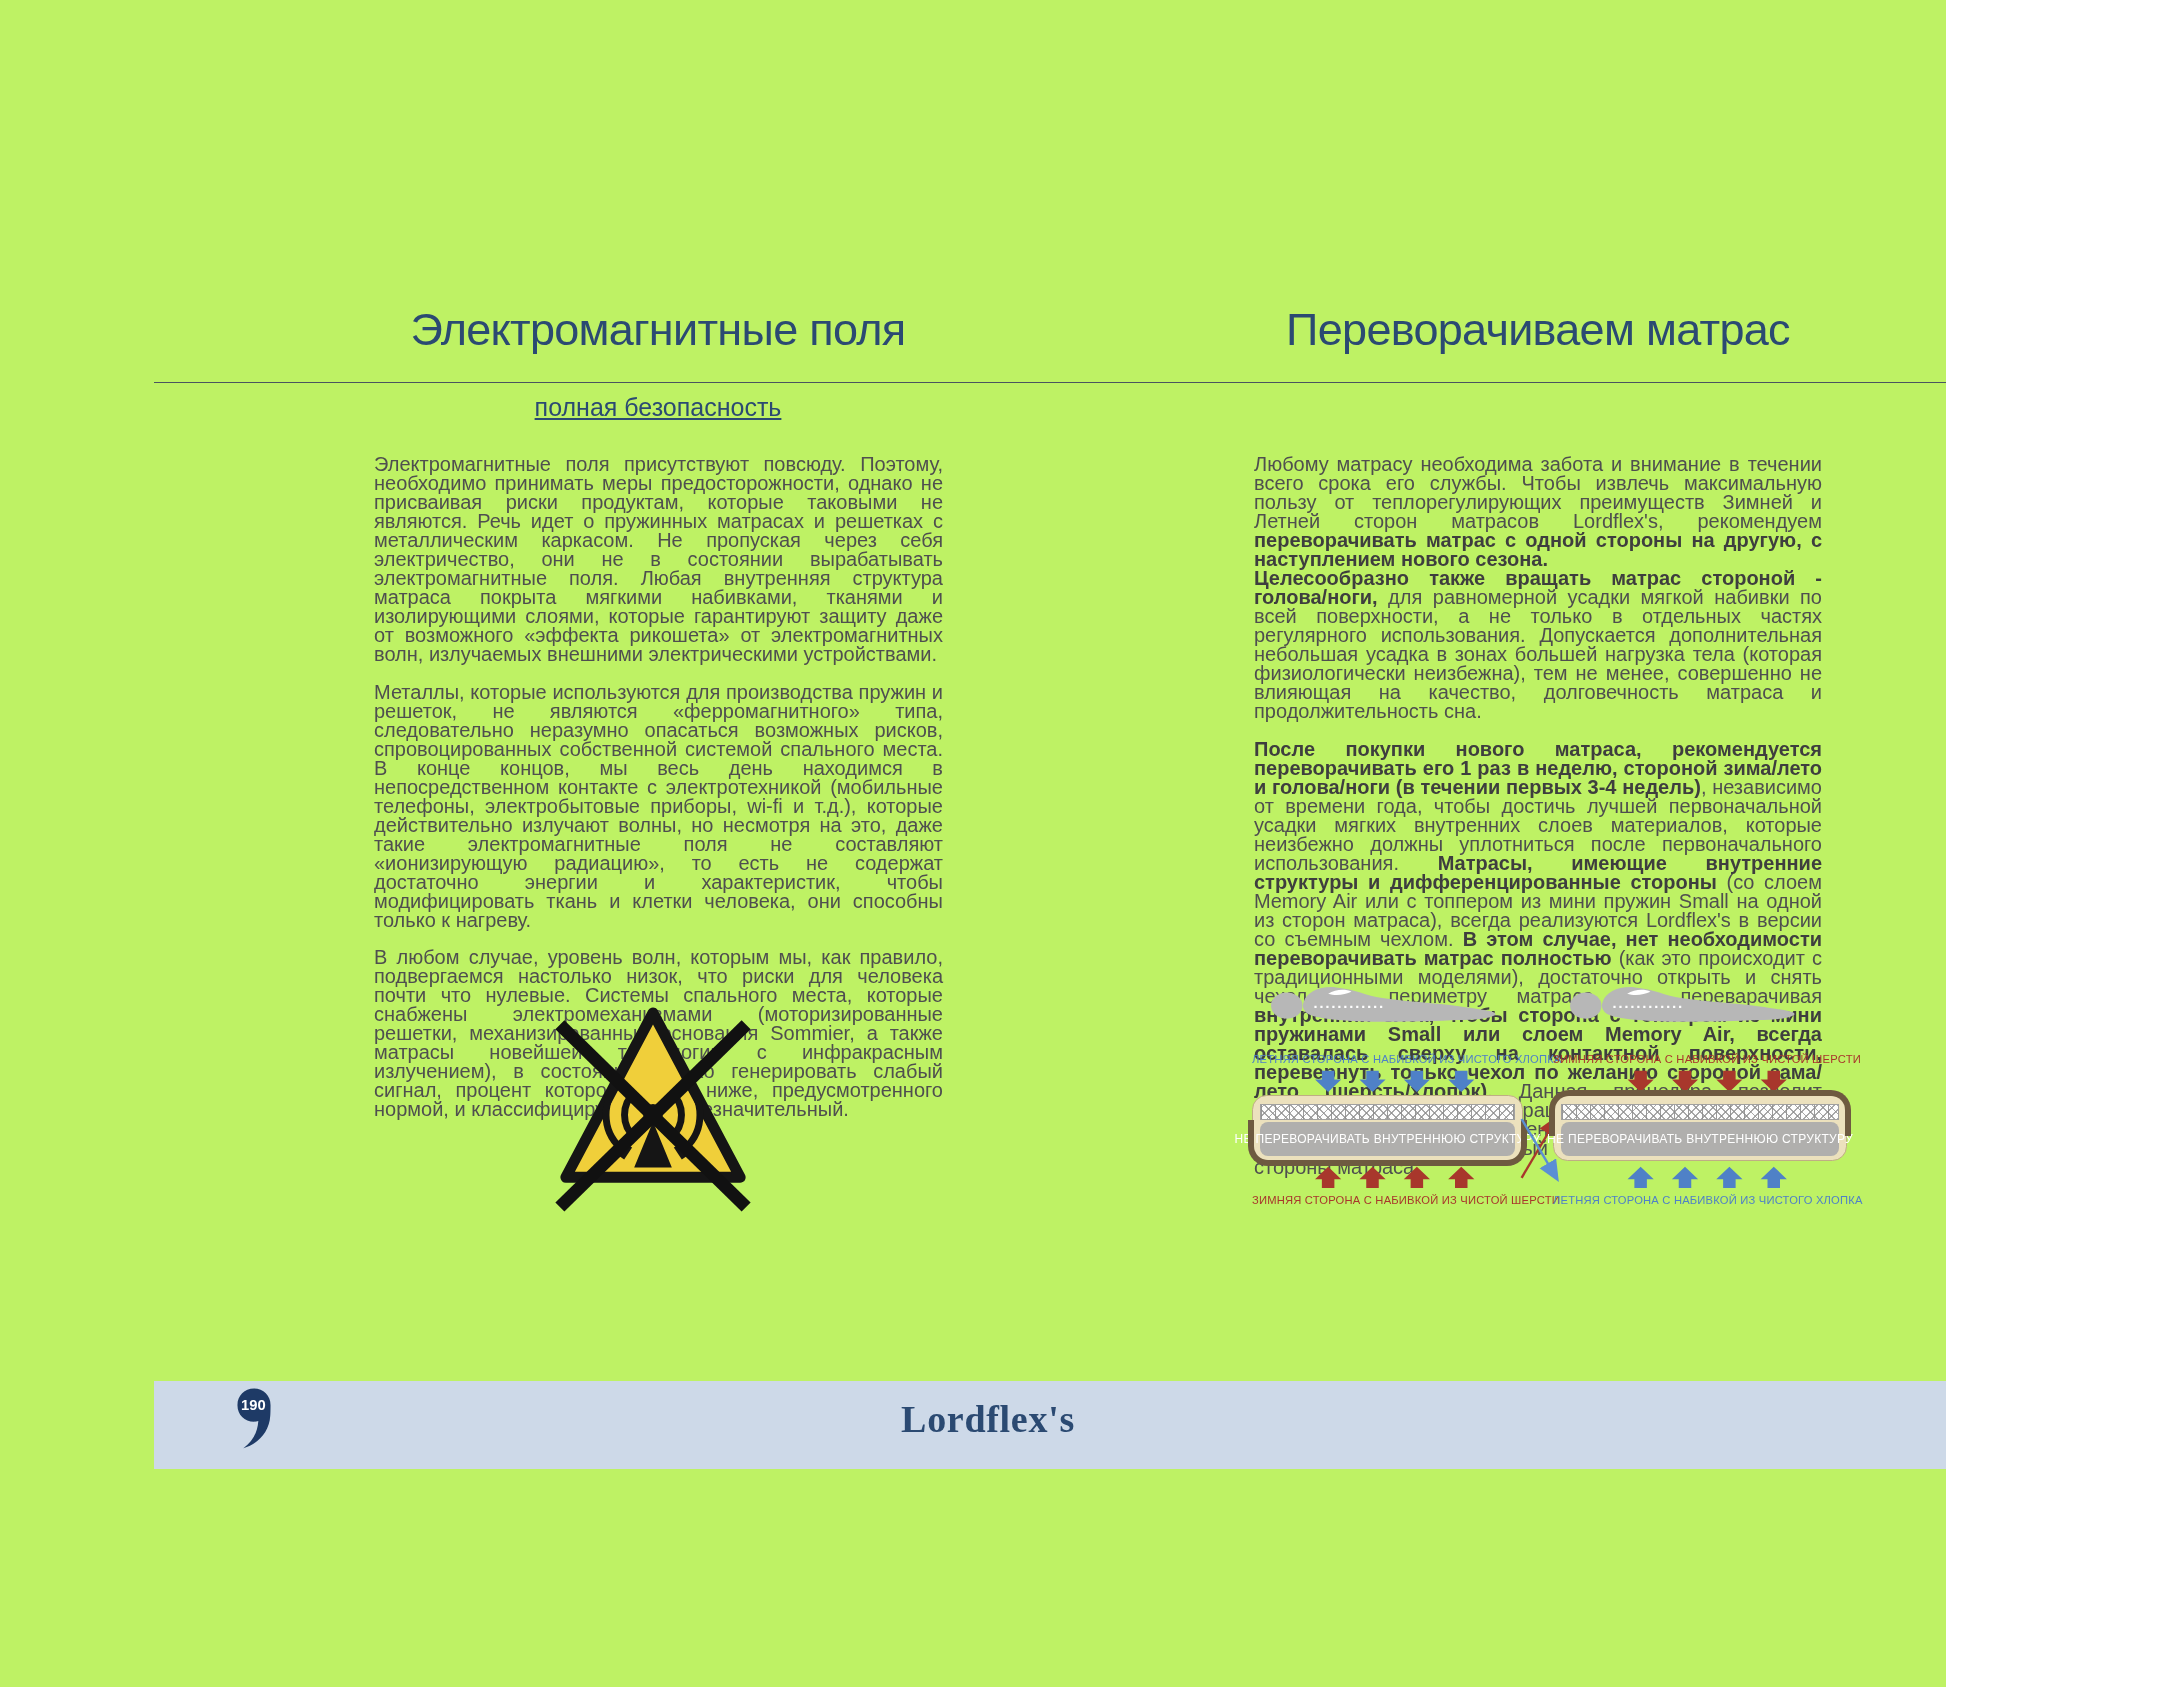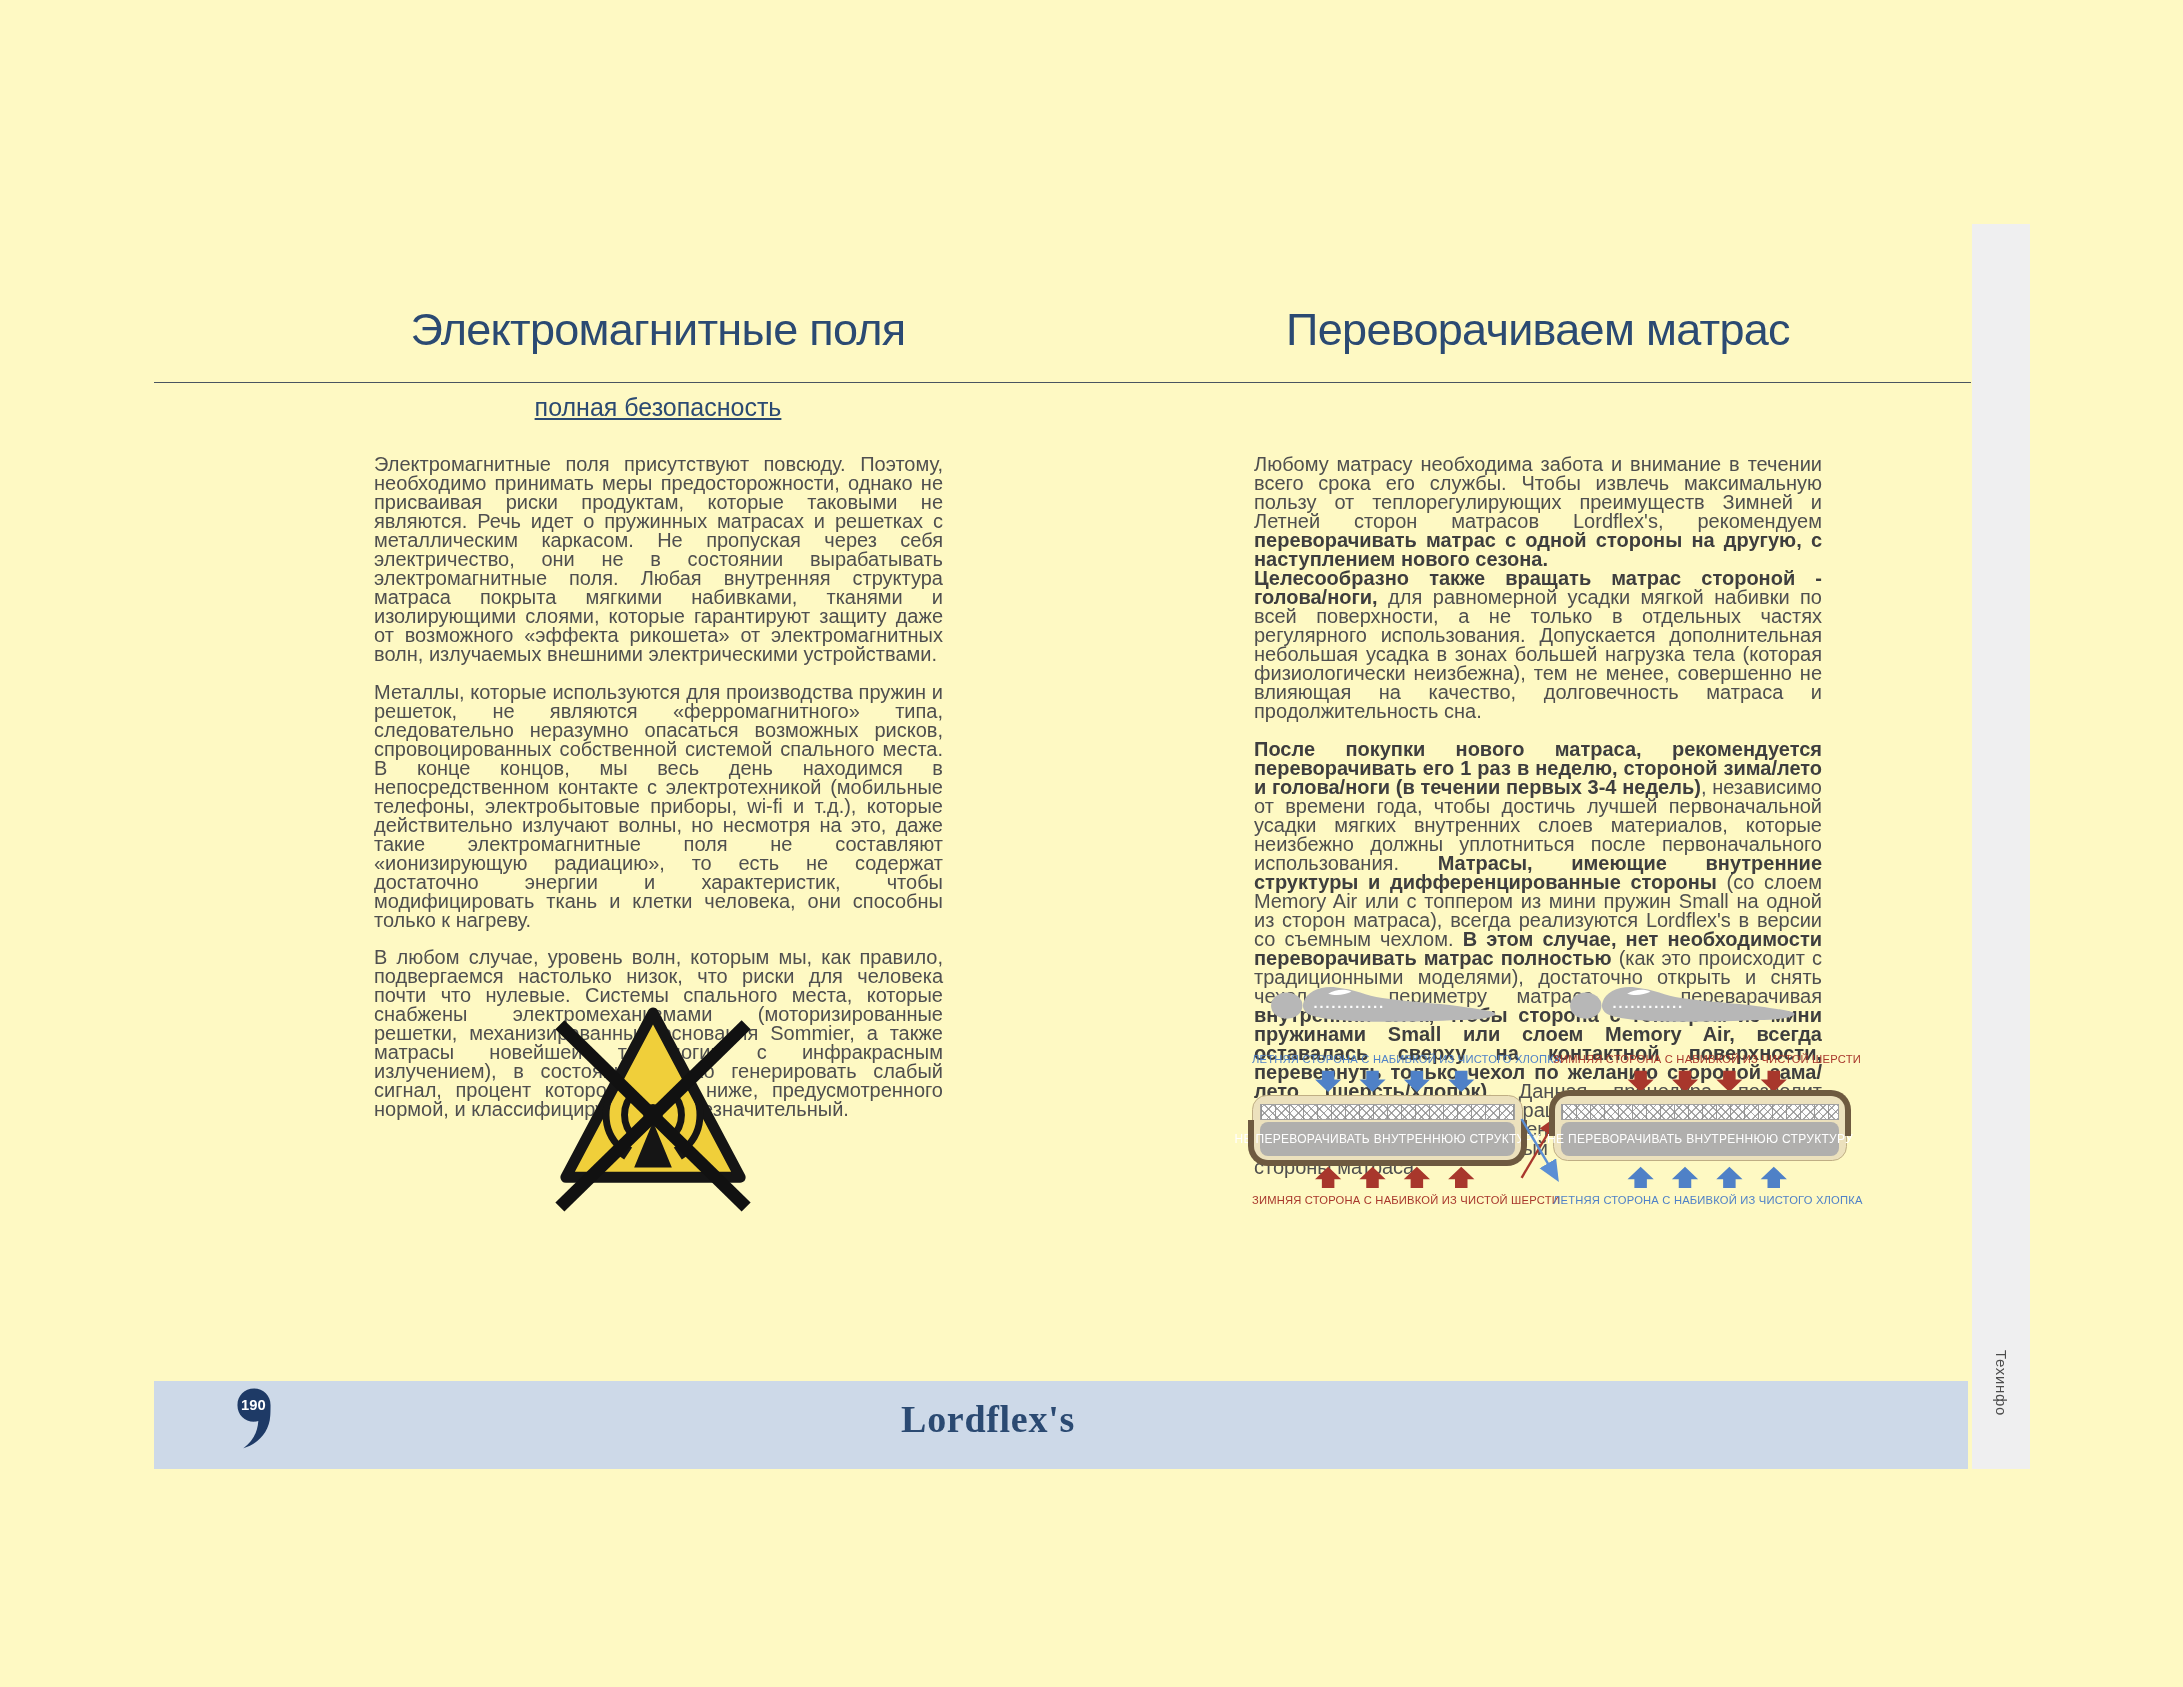--- a/index.html
+++ b/index.html
@@ -1,16 +1,16 @@
 <!DOCTYPE html>
 <html style="font-size:10.6px"><head>
 <meta charset="utf-8">
 <style>
   html,body{margin:0;padding:0;background:#ffffff;}
-  #page{position:relative;width:2183px;height:1687px;background:#fef9c3;overflow:hidden;
+  #page{position:relative;width:1946px;height:1687px;background:#bef264;overflow:hidden;
         font-family:"Liberation Sans",sans-serif;}
   .abs{position:absolute;}
 
   
   .col-title{width:582px;text-align:center;color:#2b4a72;font-size:45px;letter-spacing:-0.7px;line-height:1.05;font-weight:400;}
   .col-subtitle{width:582px;text-align:center;color:#2b4a72;font-size:25px;letter-spacing:0px;line-height:1.05;font-weight:400;}
   .rule{height:1.3px;background:#4a5560;}
 
   
   .bodytext{width:569px;color:#4f4f4f;font-size:20px;line-height:19px;text-align:justify;}

